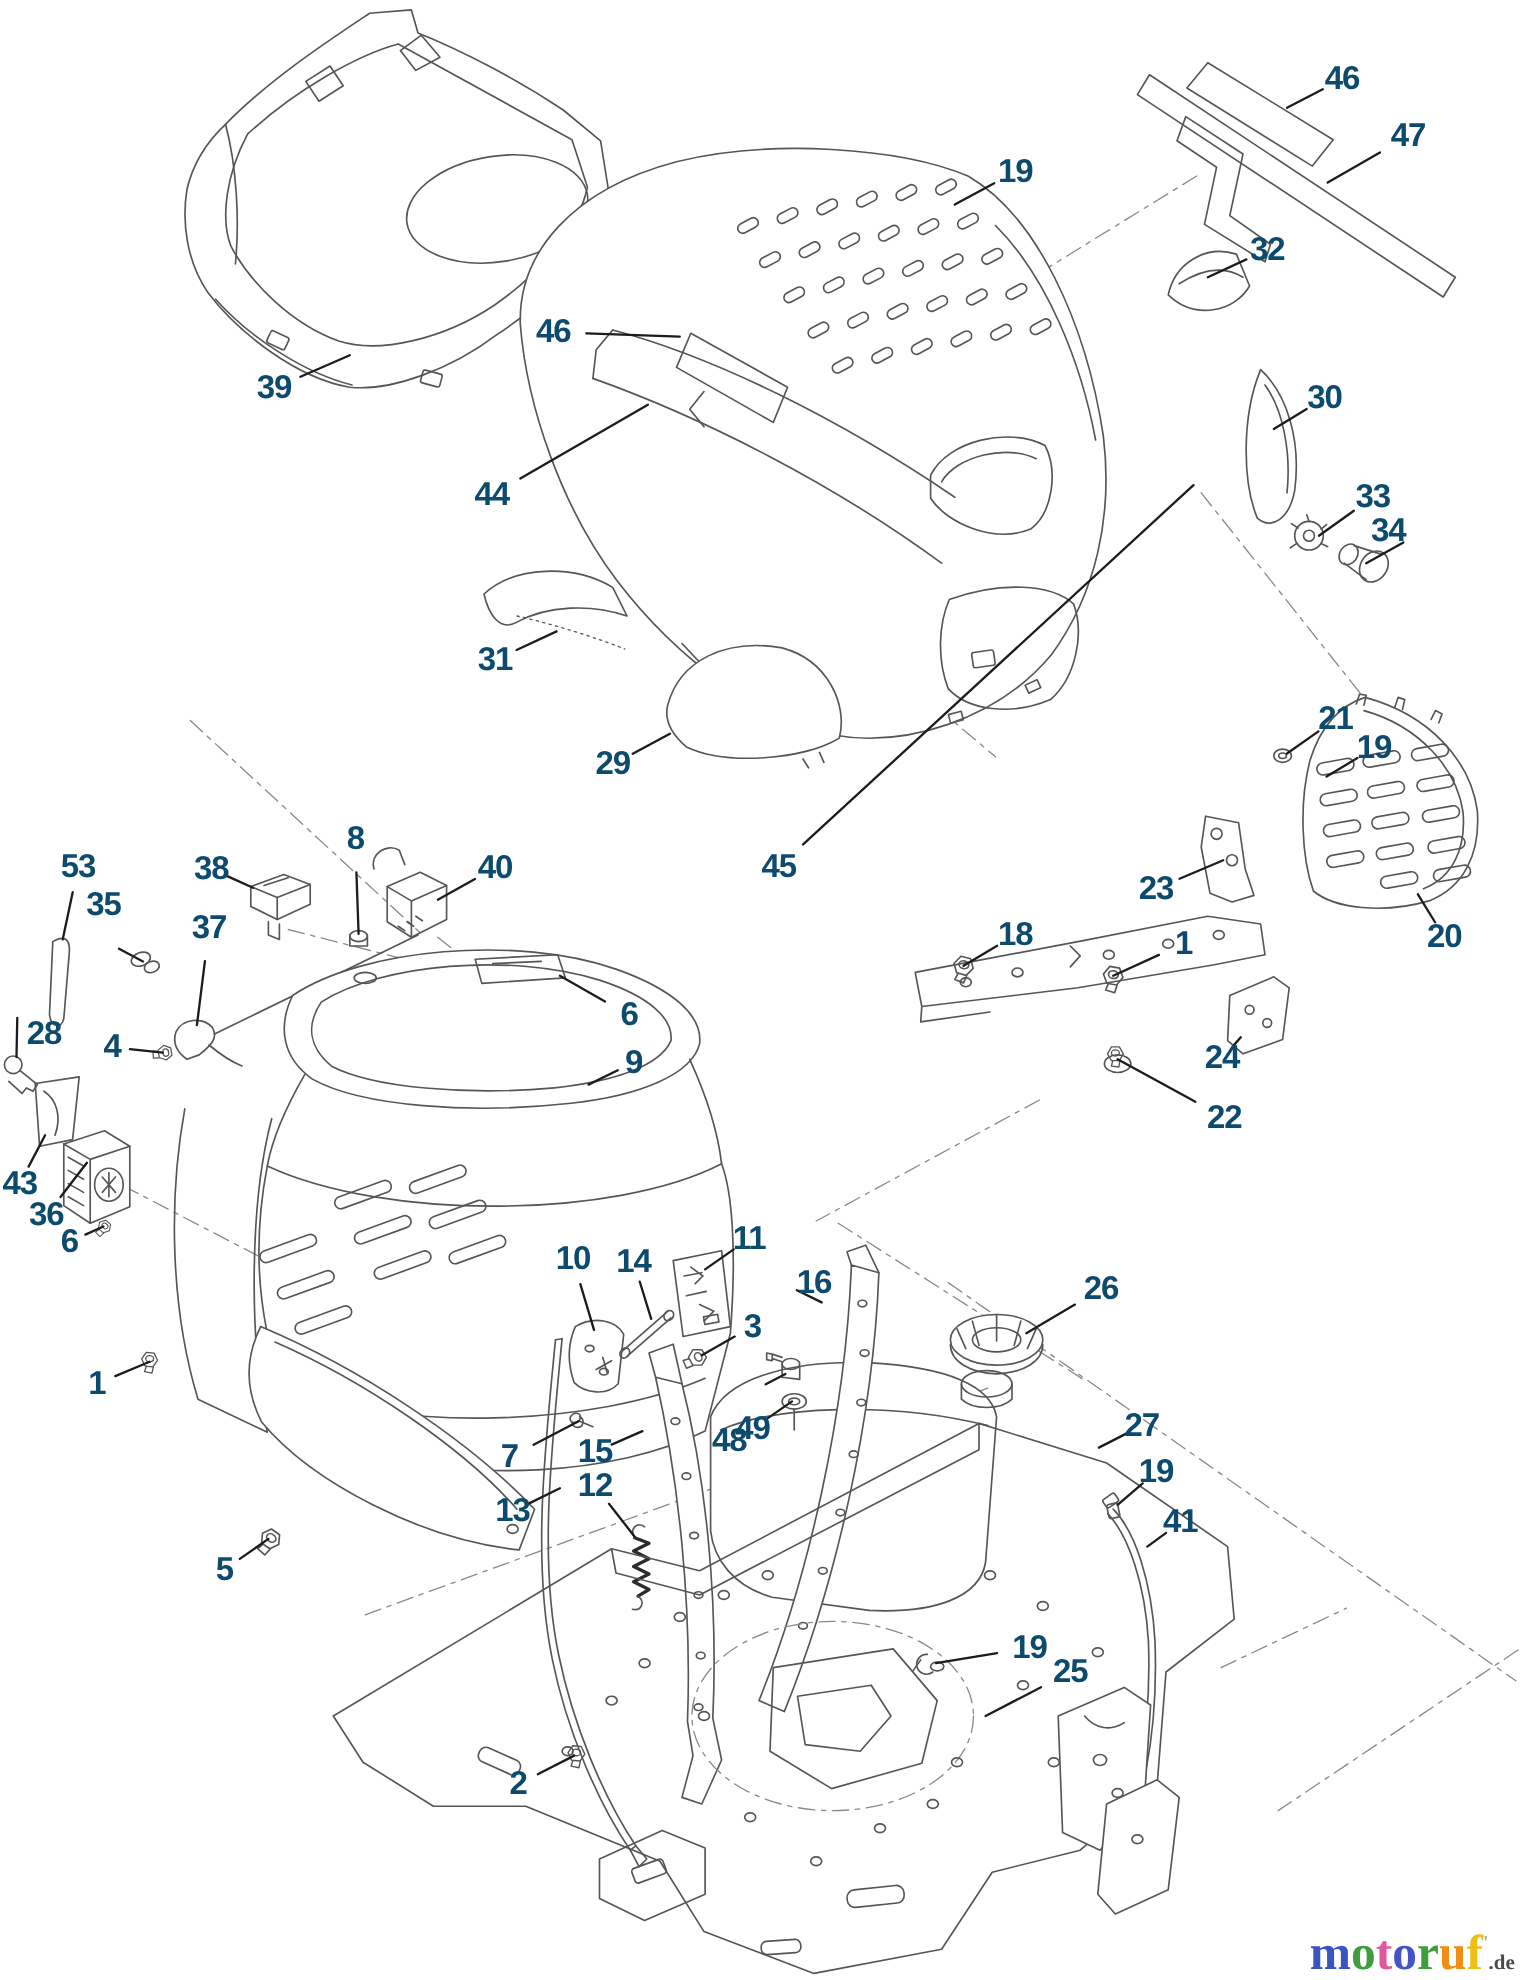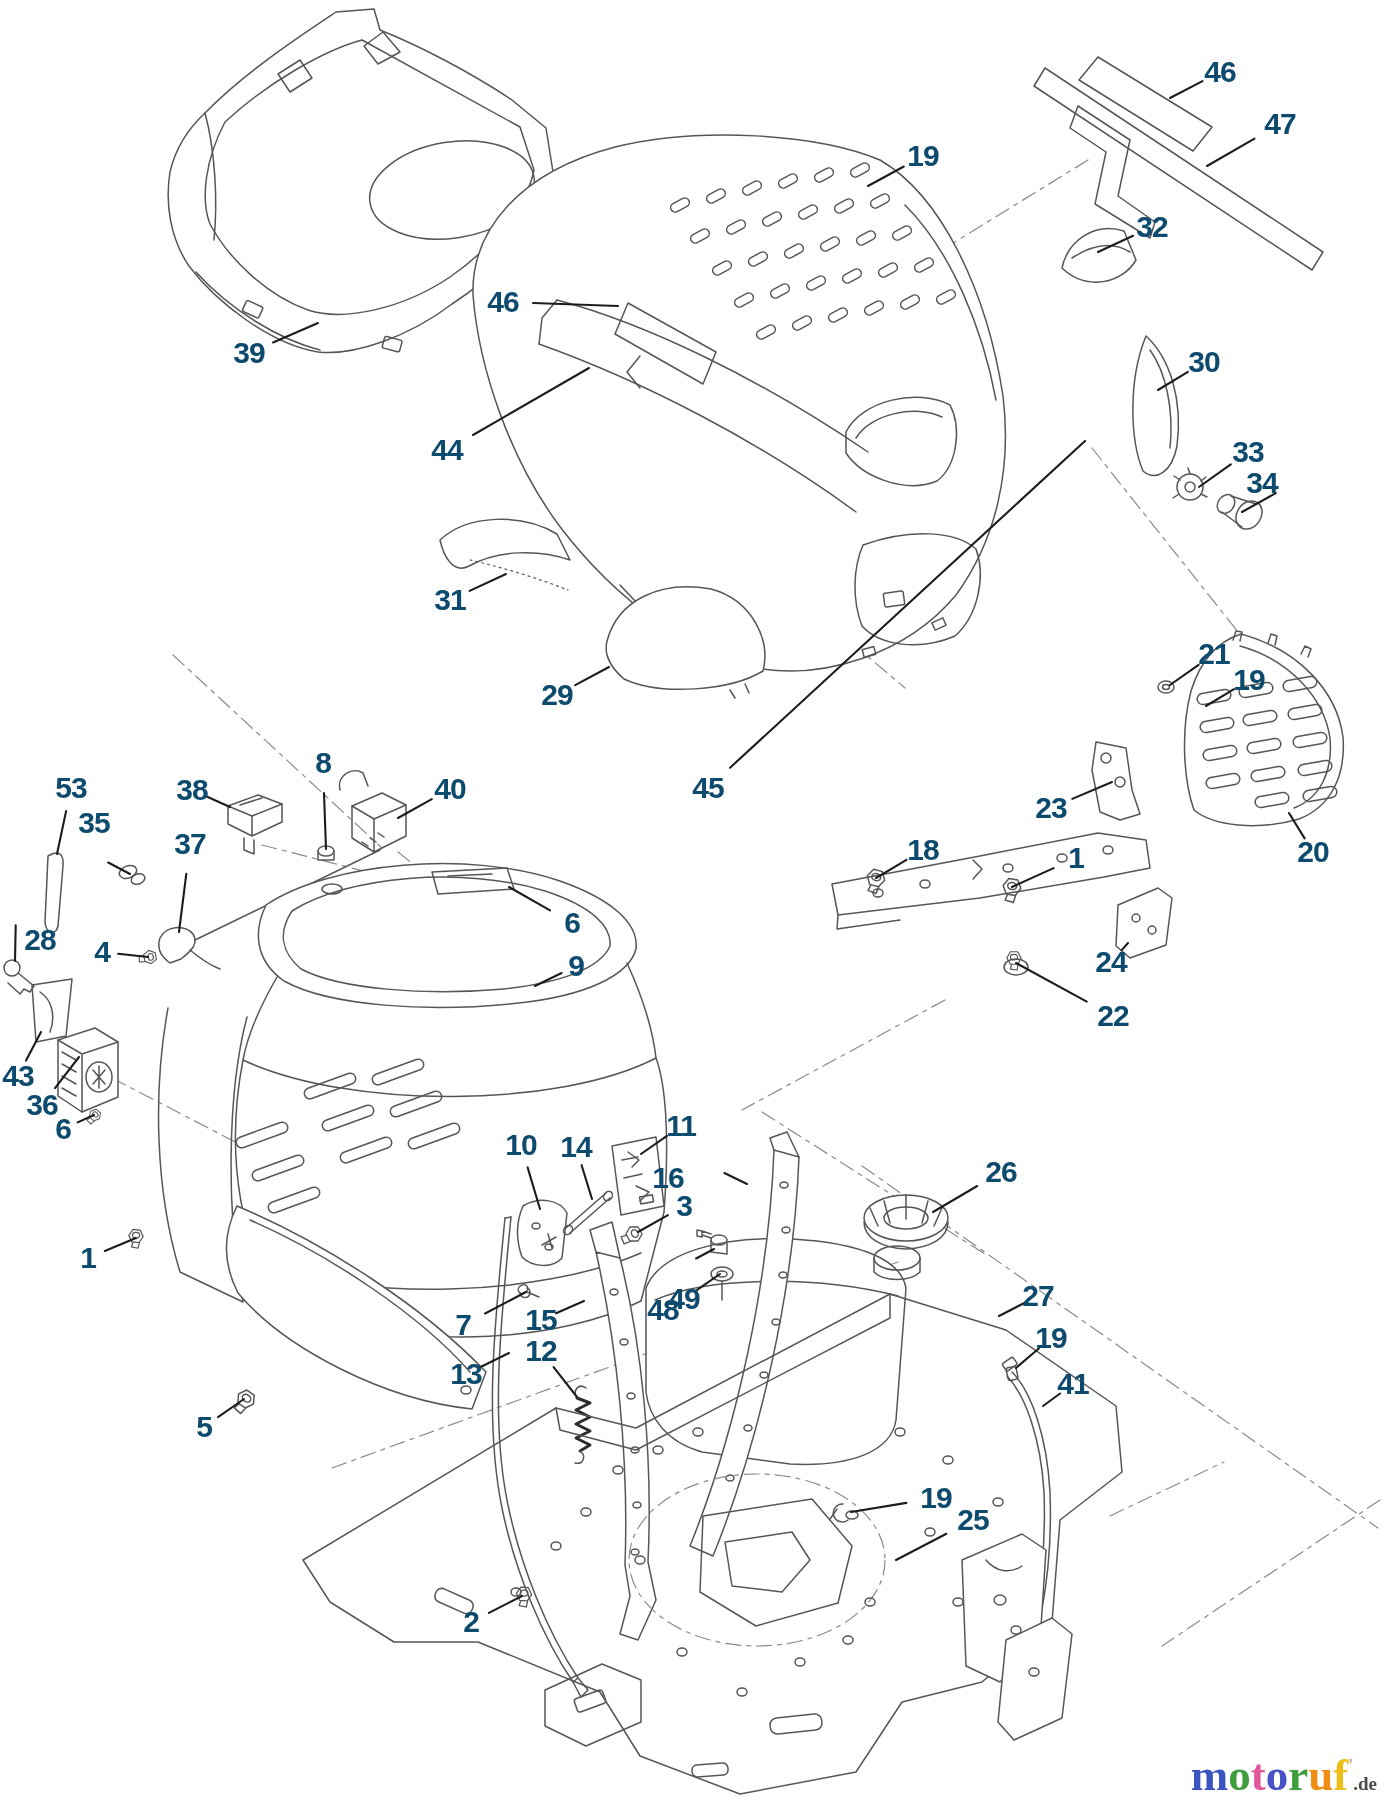--- a/index.html
+++ b/index.html
@@ -511,21 +511,21 @@
       <div class="callout" style="left: 16px; top: 940px; margin-left: 24px;">28</div>
       <div class="callout" style="left: 102px; top: 952px;">4</div>
       <div class="callout" style="left: 572px; top: 923px;">6</div>
       <div class="callout" style="left: 576px; top: 966px;">9</div>
       <div class="callout" style="left: 18px; top: 1076px;">43</div>
       <div class="callout" style="left: 42px; top: 1105px;">36</div>
       <div class="callout" style="left: 63px; top: 1129px;">6</div>
       <div class="callout" style="left: 681px; top: 1126px;">11</div>
       <div class="callout" style="left: 521px; top: 1145px;">10</div>
       <div class="callout" style="left: 576px; top: 1147px;">14</div>
-      <div class="callout" style="left: 668px; top: 1166px; margin-top: 12px;">16</div>
+      <div class="callout" style="left: 740px; top: 1166px;">16</div>
       <div class="callout" style="left: 684px; top: 1206px;">3</div>
       <div class="callout" style="left: 1001px; top: 1172px;">26</div>
       <div class="callout" style="left: 663px; top: 1266px; margin-top: 44px;">48</div>
       <div class="callout" style="left: 684px; top: 1299px;">49</div>
       <div class="callout" style="left: 1038px; top: 1296px;">27</div>
       <div class="callout" style="left: 88px; top: 1258px;">1</div>
       <div class="callout" style="left: 463px; top: 1325px;">7</div>
       <div class="callout" style="left: 541px; top: 1320px;">15</div>
       <div class="callout" style="left: 466px; top: 1374px;">13</div>
       <div class="callout" style="left: 541px; top: 1351px;">12</div>

